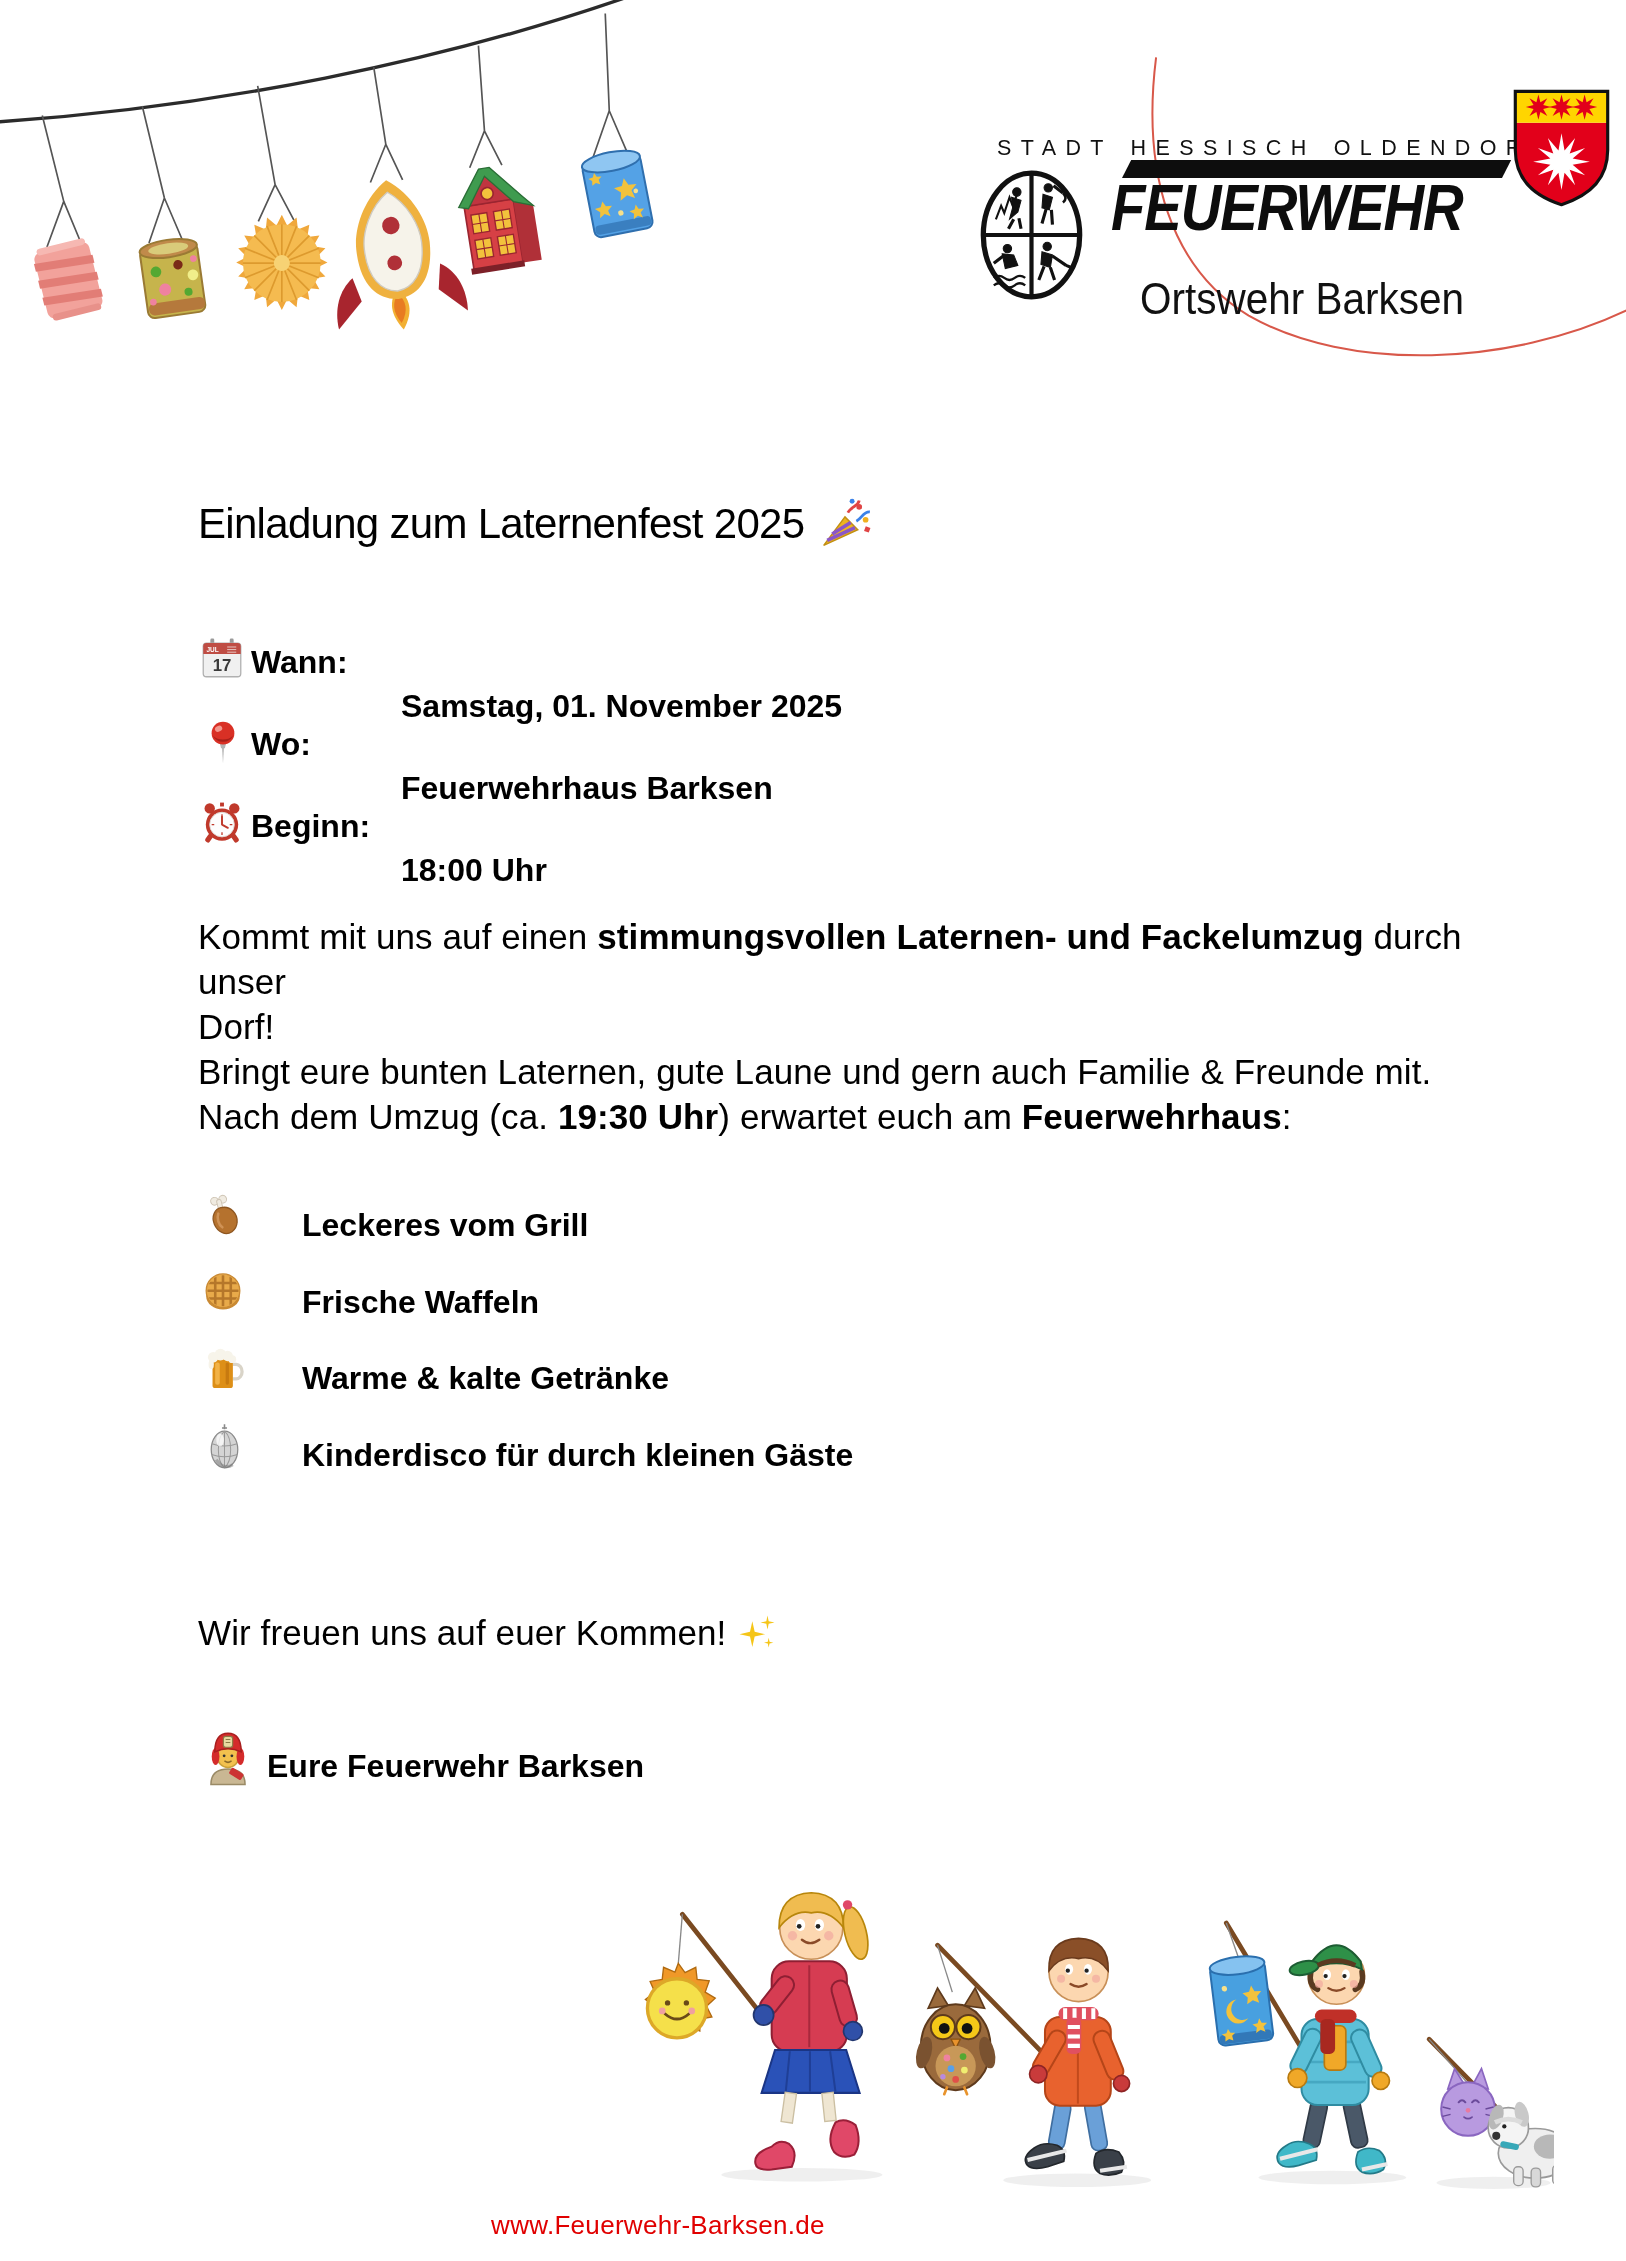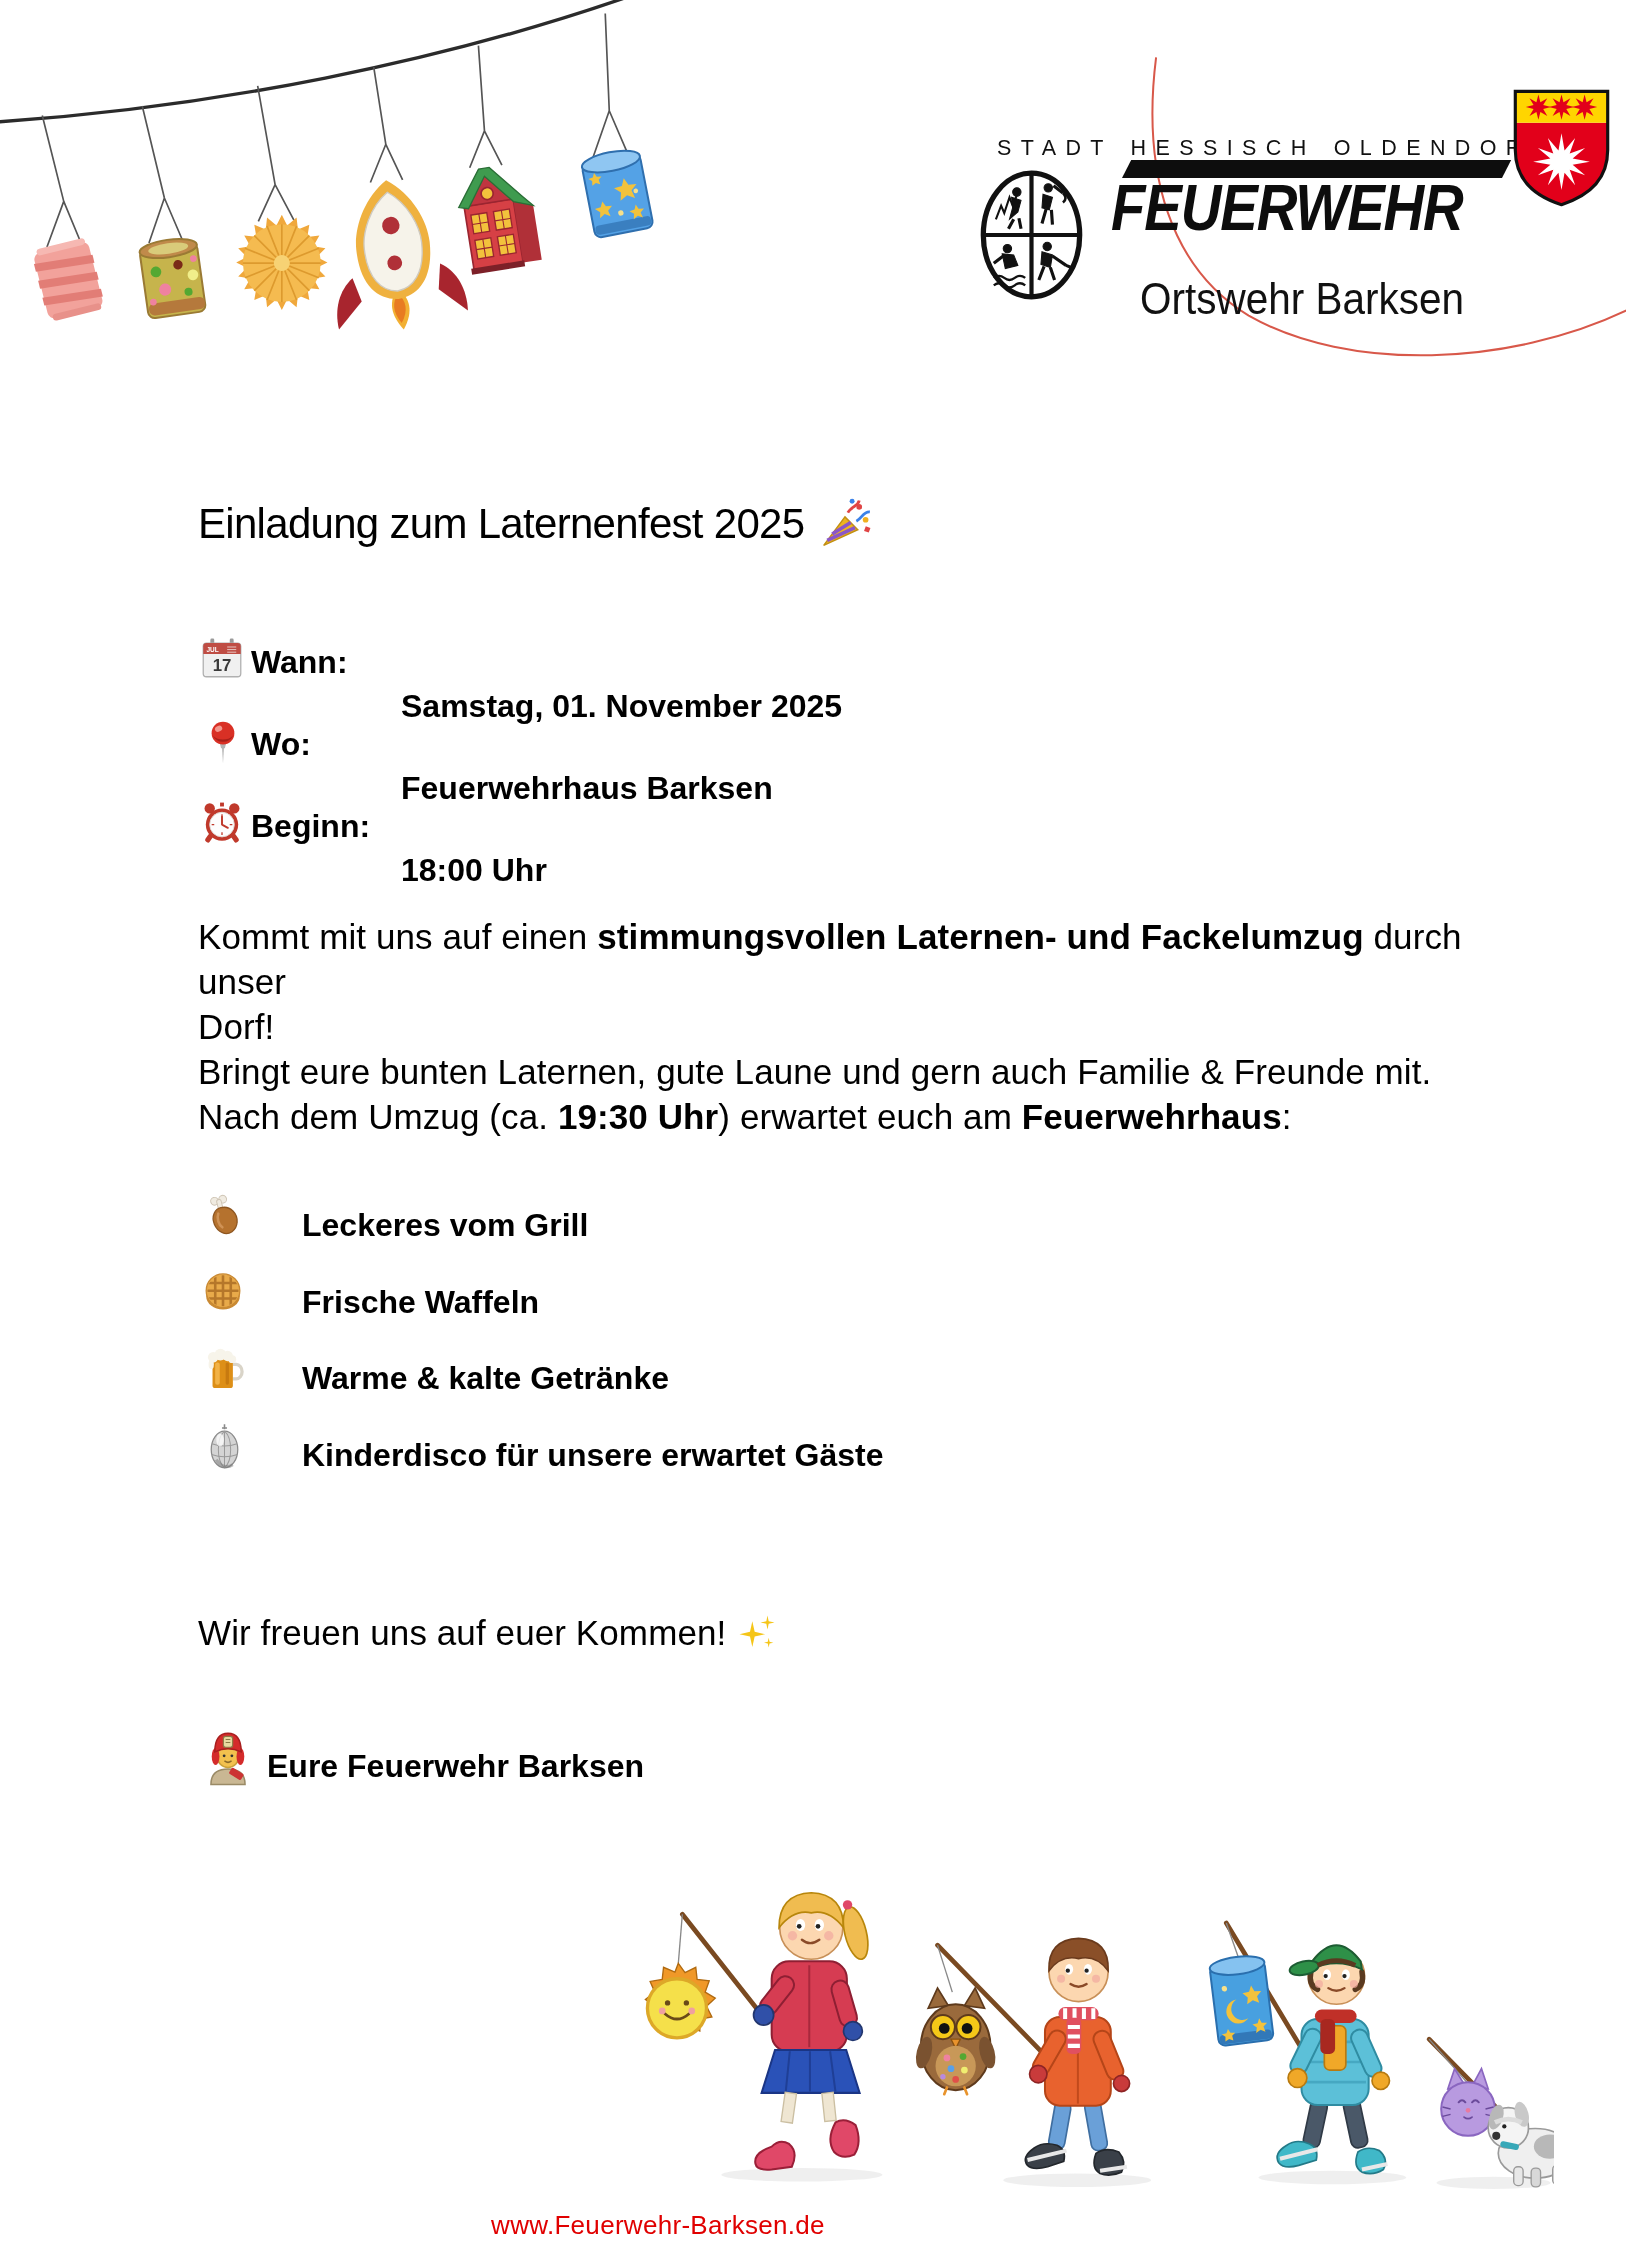--- a/index.html
+++ b/index.html
@@ -299,21 +299,21 @@
     <svg class="ic" style="left:4px;" width="39" height="48" viewBox="0 0 60 76">
       <path d="M26,8 h8 M30,2 v8" stroke="#8a8a8a" stroke-width="2.5"></path>
       <ellipse cx="30" cy="42" rx="21" ry="29" fill="#d4d4d4" stroke="#8a8a8a" stroke-width="2"></ellipse>
       <g stroke="#9a9a9a" stroke-width="1.6" fill="none">
         <path d="M30,13 C17,24 17,60 30,71 M30,13 C43,24 43,60 30,71 M30,13 V71"></path>
         <path d="M10,33 Q30,40 50,33 M9.5,50 Q30,57 50.5,50"></path>
       </g>
       <path d="M17,58 a21,29 0 0 0 26,8" stroke="#777" stroke-width="5" fill="none" opacity="0.5"></path>
       <ellipse cx="23" cy="27" rx="6" ry="10" fill="#fff" opacity="0.75"></ellipse>
     </svg>
-    <span class="offer-label">Kinderdisco für unsere erwartet Gäste</span>
+    <span class="offer-label">Kinderdisco für durch kleinen Gäste</span>
   </div>
 
 
   <div class="abs signoff">
     <svg class="abs" style="left:0;top:0;" width="56" height="62" viewBox="0 0 72 80">
       <path d="M14,78 Q14,58 36,58 Q58,58 58,78 Z" fill="#c9b793" stroke="#9a8a66" stroke-width="2"></path>
       <rect x="38" y="60" width="18" height="9" rx="2" fill="#cc3333" transform="rotate(32 47 64)"></rect>
       <circle cx="36" cy="42" r="14" fill="#f2c14e" stroke="#caa23a" stroke-width="2"></circle>
       <circle cx="31" cy="41" r="1.8" fill="#333"></circle>
         <circle cx="41" cy="41" r="1.8" fill="#333"></circle>

